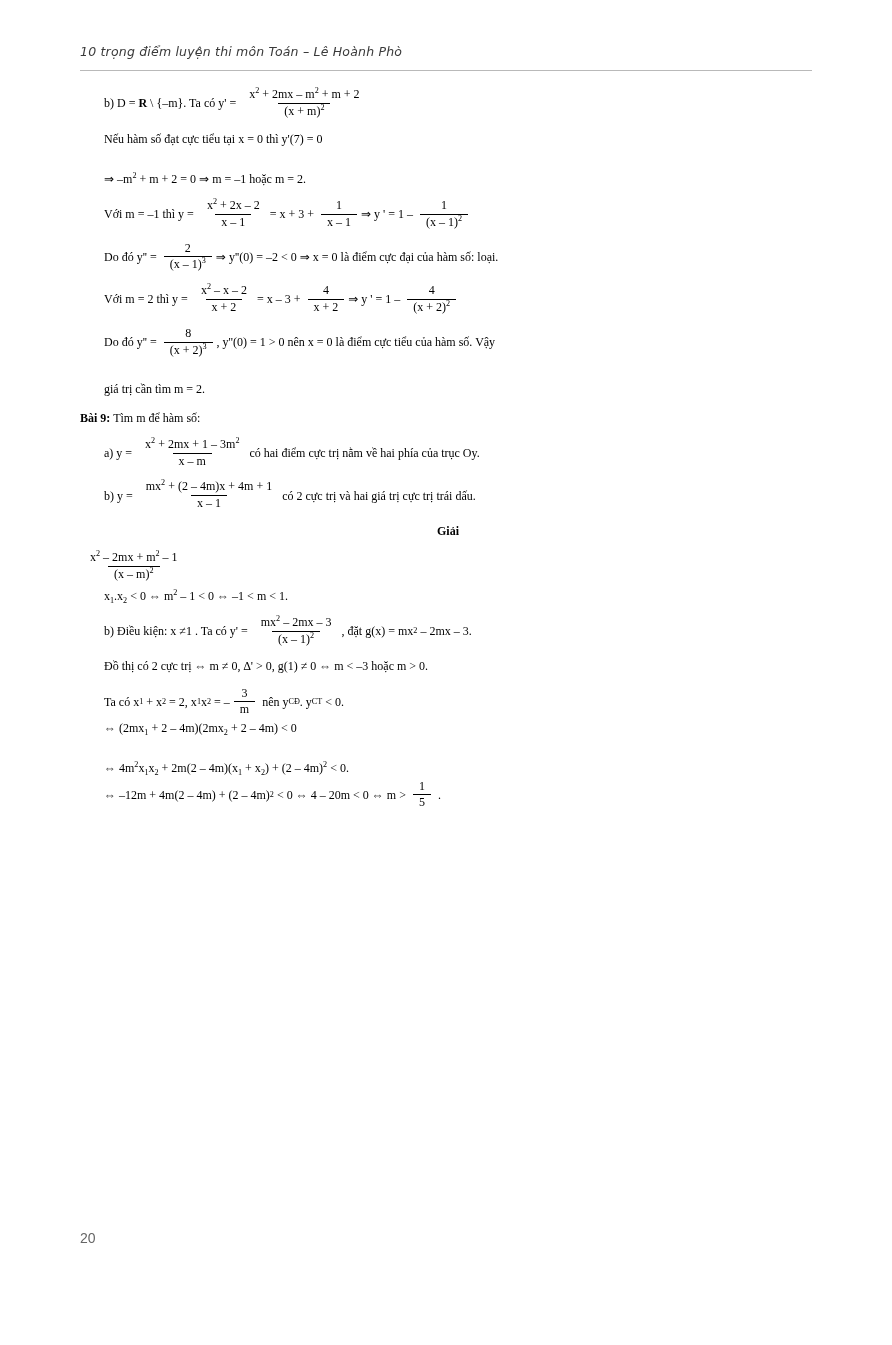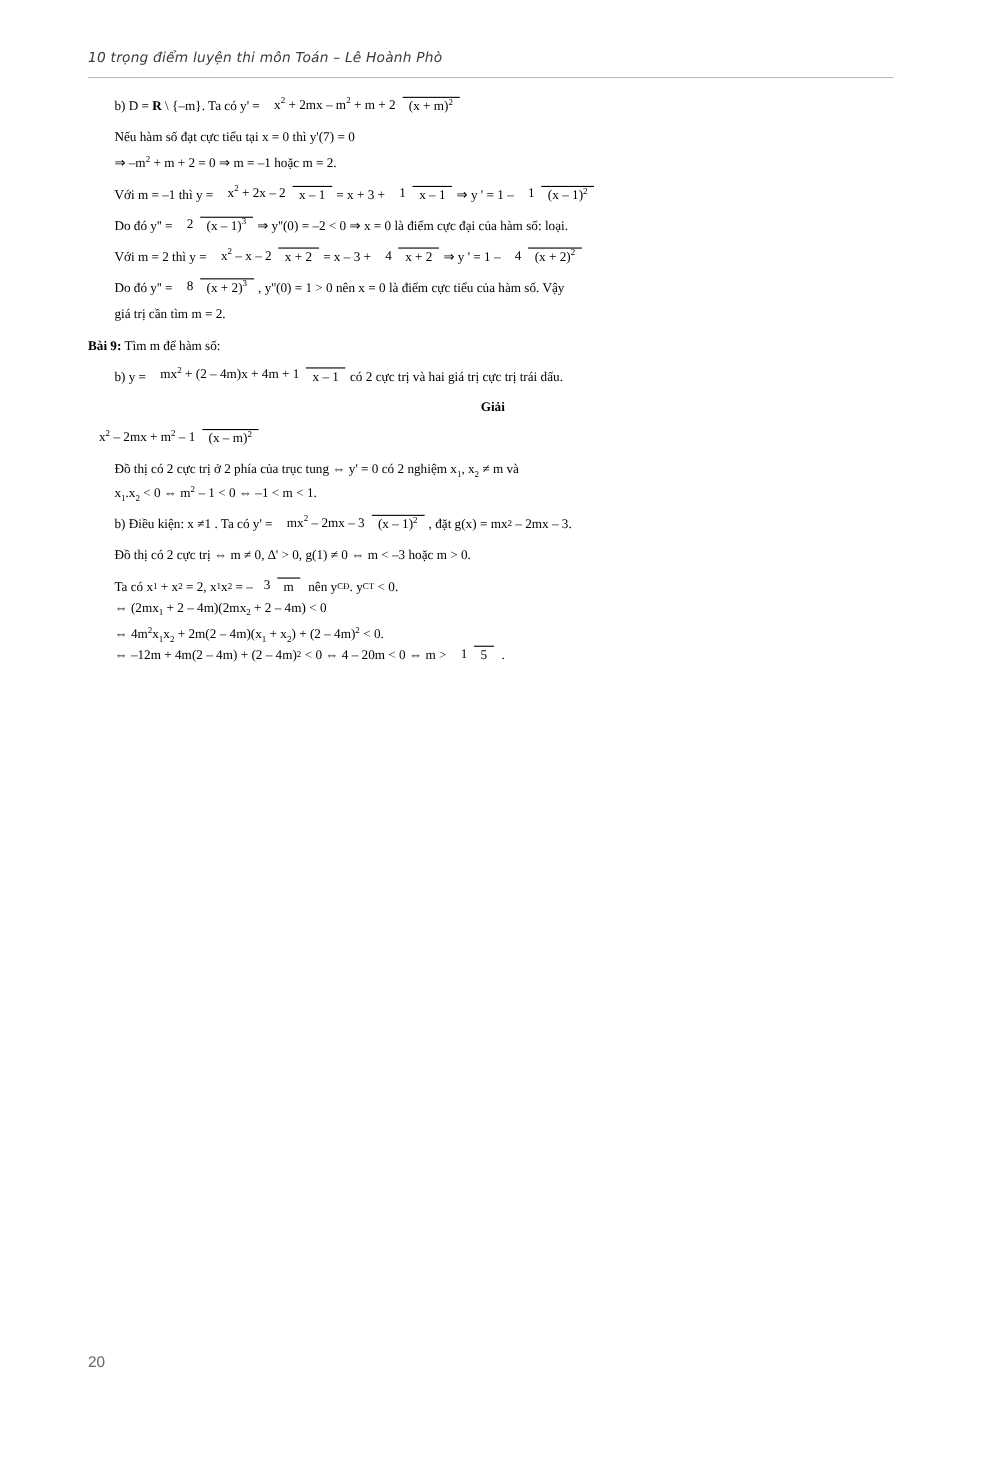--- a/index.html
+++ b/index.html
@@ -54,33 +54,33 @@
     position: relative;
   }
   .ind1 { padding-left: 24px; }
   .ind0 { padding-left: 0px; }
   .line {
     display: flex;
     align-items: center;
     flex-wrap: nowrap;
     white-space: nowrap;
   }
-  .gap-top-8 { margin-top: 8px; }
+  .gap-top-8 { margin-top: 24px; }
   .gap-top-12 { margin-top: 12px; }
   .gap-top-14 { margin-top: 0; }
   .gap-top-6 { margin-top: 6px; }
 
   .bold { font-weight: bold; }
   .center { text-align: center; display: block; }
   .t { white-space: pre; }
 
   
   .frac {
     display: inline-flex;
-    flex-direction: row;
+    flex-direction: column;
     align-items: center;
     vertical-align: middle;
     margin: 0 4px;
     line-height: 1.15;
     text-align: right;
   }
   .frac .num {
     padding: 0 6px 1px 6px;
     white-space: nowrap;
   }
@@ -204,20 +204,30 @@
     </div>
 
     <div class="blk ind1 gap-top-8">
       <span class="t">giá trị cần tìm m = 2.</span>
     </div>
 
     <div class="blk ind0 gap-top-12">
       <span class="t bold">Bài 9:</span><span class="t"> Tìm m để hàm số:</span>
     </div>
 
+    <div class="blk ind1 gap-top-12">
+      <div class="line">
+        <span class="t">a) y = </span>
+        <span class="frac">
+          <span class="num"><span>x</span><sup class="e">2</sup><span> + 2mx + 1 – 3m</span><sup class="e">2</sup></span>
+          <span class="den">x – m</span>
+        </span>
+        <span class="t">có hai điểm cực trị nằm về hai phía của trục Oy.</span>
+      </div>
+    </div>
 
     <div class="blk ind1 gap-top-12">
       <div class="line">
         <span class="t">b) y = </span>
         <span class="frac">
           <span class="num"><span>mx</span><sup class="e">2</sup><span> + (2 – 4m)x + 4m + 1</span></span>
           <span class="den">x – 1</span>
         </span>
         <span class="t">có 2 cực trị và hai giá trị cực trị trái dấu.</span>
       </div>
@@ -229,23 +239,20 @@
 
     <div class="blk ind0 gap-top-12">
       <div class="line">
         <span class="frac">
           <span class="num"><span>x</span><sup class="e">2</sup><span> – 2mx + m</span><sup class="e">2</sup><span> – 1</span></span>
           <span class="den"><span>(x – m)</span><sup class="e">2</sup></span>
         </span>
       </div>
     </div>
 
-    <div class="blk ind1 gap-top-12">
-      <span class="t">Đồ thị có 2 cực trị ở 2 phía của trục tung ⇔ y' = 0 có 2 nghiệm x</span><sub class="e">1</sub><span class="t">, x</span><sub class="e">2</sub><span class="t"> ≠ m và</span>
-    </div>
 
     <div class="blk ind1 gap-top-6">
       <span class="t">x</span><sub class="e">1</sub><span class="t">.x</span><sub class="e">2</sub><span class="t"> &lt; 0 ⇔ m</span><sup class="e">2</sup><span class="t"> – 1 &lt; 0 ⇔ –1 &lt; m &lt; 1.</span>
     </div>
 
     <div class="blk ind1 gap-top-12">
       <div class="line">
         <span class="t">b) Điều kiện: x ≠1 . Ta có y' = </span>
         <span class="frac">
           <span class="num"><span>mx</span><sup class="e">2</sup><span> – 2mx – 3</span></span>

